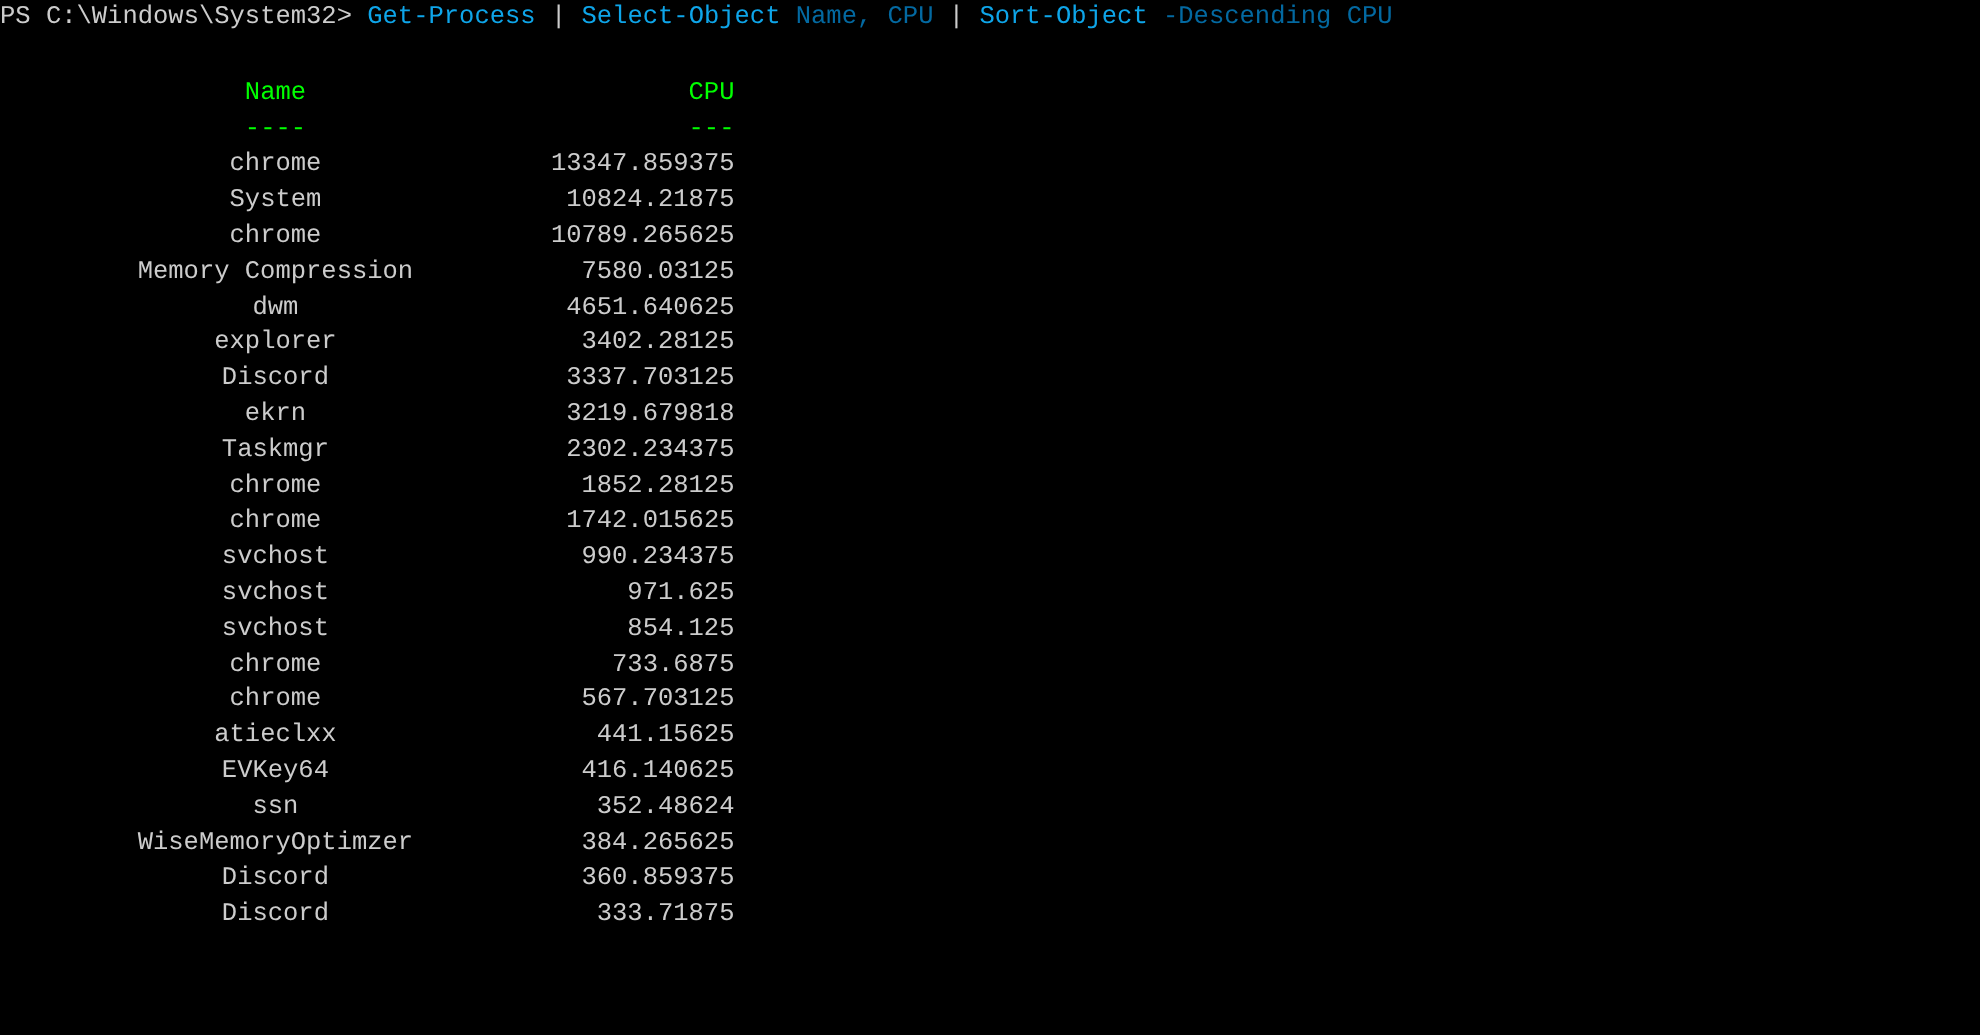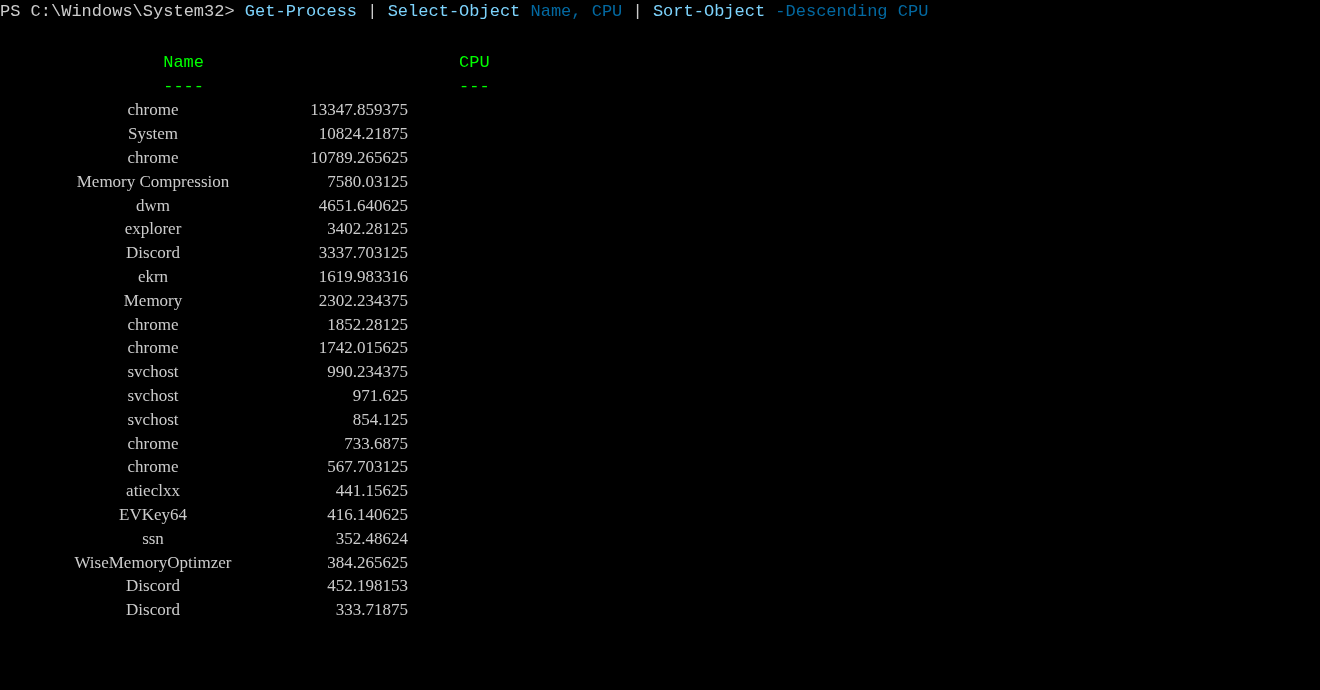--- a/index.html
+++ b/index.html
@@ -23,21 +23,21 @@
     }
     .prompt-line {
       white-space: pre;
       padding-bottom: 4px;
     }
     .prompt-prefix {
       color: #cccccc;
       text-align: right;
     }
     .cmdlet {
-      color: #7dd3fc;
+      color: #0ea5e9;
     }
     .pipe {
       color: #cccccc;
     }
     .switch {
       color: #0369a1;
     }
     .arg {
       color: #0369a1;
     }
@@ -48,21 +48,20 @@
       white-space: pre;
       color: #00ff00;
     }
     .divider-row {
       white-space: pre;
       color: #00ff00;
     }
     .data-row {
       white-space: pre;
       color: #cccccc;
-      font-family: Liberation Serif, serif;
     }
     .name-col {
       display: inline-block;
       width: 36ch;
       text-align: center;
       vertical-align: top;
     }
     .cpu-col {
       display: inline-block;
       width: 12ch;
@@ -88,29 +87,29 @@
   <div class="divider-row"><span class="name-col">----</span><span class="cpu-col">---</span></div>
 
   <div id="rows-container">
       <div class="data-row"><span class="name-col">chrome</span><span class="cpu-col">13347.859375</span></div>
       <div class="data-row"><span class="name-col">System</span><span class="cpu-col">10824.21875</span></div>
       <div class="data-row"><span class="name-col">chrome</span><span class="cpu-col">10789.265625</span></div>
       <div class="data-row"><span class="name-col">Memory Compression</span><span class="cpu-col">7580.03125</span></div>
       <div class="data-row"><span class="name-col">dwm</span><span class="cpu-col">4651.640625</span></div>
       <div class="data-row"><span class="name-col">explorer</span><span class="cpu-col">3402.28125</span></div>
       <div class="data-row"><span class="name-col">Discord</span><span class="cpu-col">3337.703125</span></div>
-      <div class="data-row"><span class="name-col">ekrn</span><span class="cpu-col">1619.983316</span></div>
-      <div class="data-row"><span class="name-col">Memory</span><span class="cpu-col">2302.234375</span></div>
+      <div class="data-row"><span class="name-col">ekrn</span><span class="cpu-col">3219.679818</span></div>
+      <div class="data-row"><span class="name-col">Taskmgr</span><span class="cpu-col">2302.234375</span></div>
       <div class="data-row"><span class="name-col">chrome</span><span class="cpu-col">1852.28125</span></div>
       <div class="data-row"><span class="name-col">chrome</span><span class="cpu-col">1742.015625</span></div>
       <div class="data-row"><span class="name-col">svchost</span><span class="cpu-col">990.234375</span></div>
       <div class="data-row"><span class="name-col">svchost</span><span class="cpu-col">971.625</span></div>
       <div class="data-row"><span class="name-col">svchost</span><span class="cpu-col">854.125</span></div>
       <div class="data-row"><span class="name-col">chrome</span><span class="cpu-col">733.6875</span></div>
       <div class="data-row"><span class="name-col">chrome</span><span class="cpu-col">567.703125</span></div>
       <div class="data-row"><span class="name-col">atieclxx</span><span class="cpu-col">441.15625</span></div>
       <div class="data-row"><span class="name-col">EVKey64</span><span class="cpu-col">416.140625</span></div>
       <div class="data-row"><span class="name-col">ssn</span><span class="cpu-col">352.48624</span></div>
       <div class="data-row"><span class="name-col">WiseMemoryOptimzer</span><span class="cpu-col">384.265625</span></div>
-      <div class="data-row"><span class="name-col">Discord</span><span class="cpu-col">452.198153</span></div>
+      <div class="data-row"><span class="name-col">Discord</span><span class="cpu-col">360.859375</span></div>
       <div class="data-row"><span class="name-col">Discord</span><span class="cpu-col">333.71875</span></div>
     </div>
 </div>
 
 </body></html>

